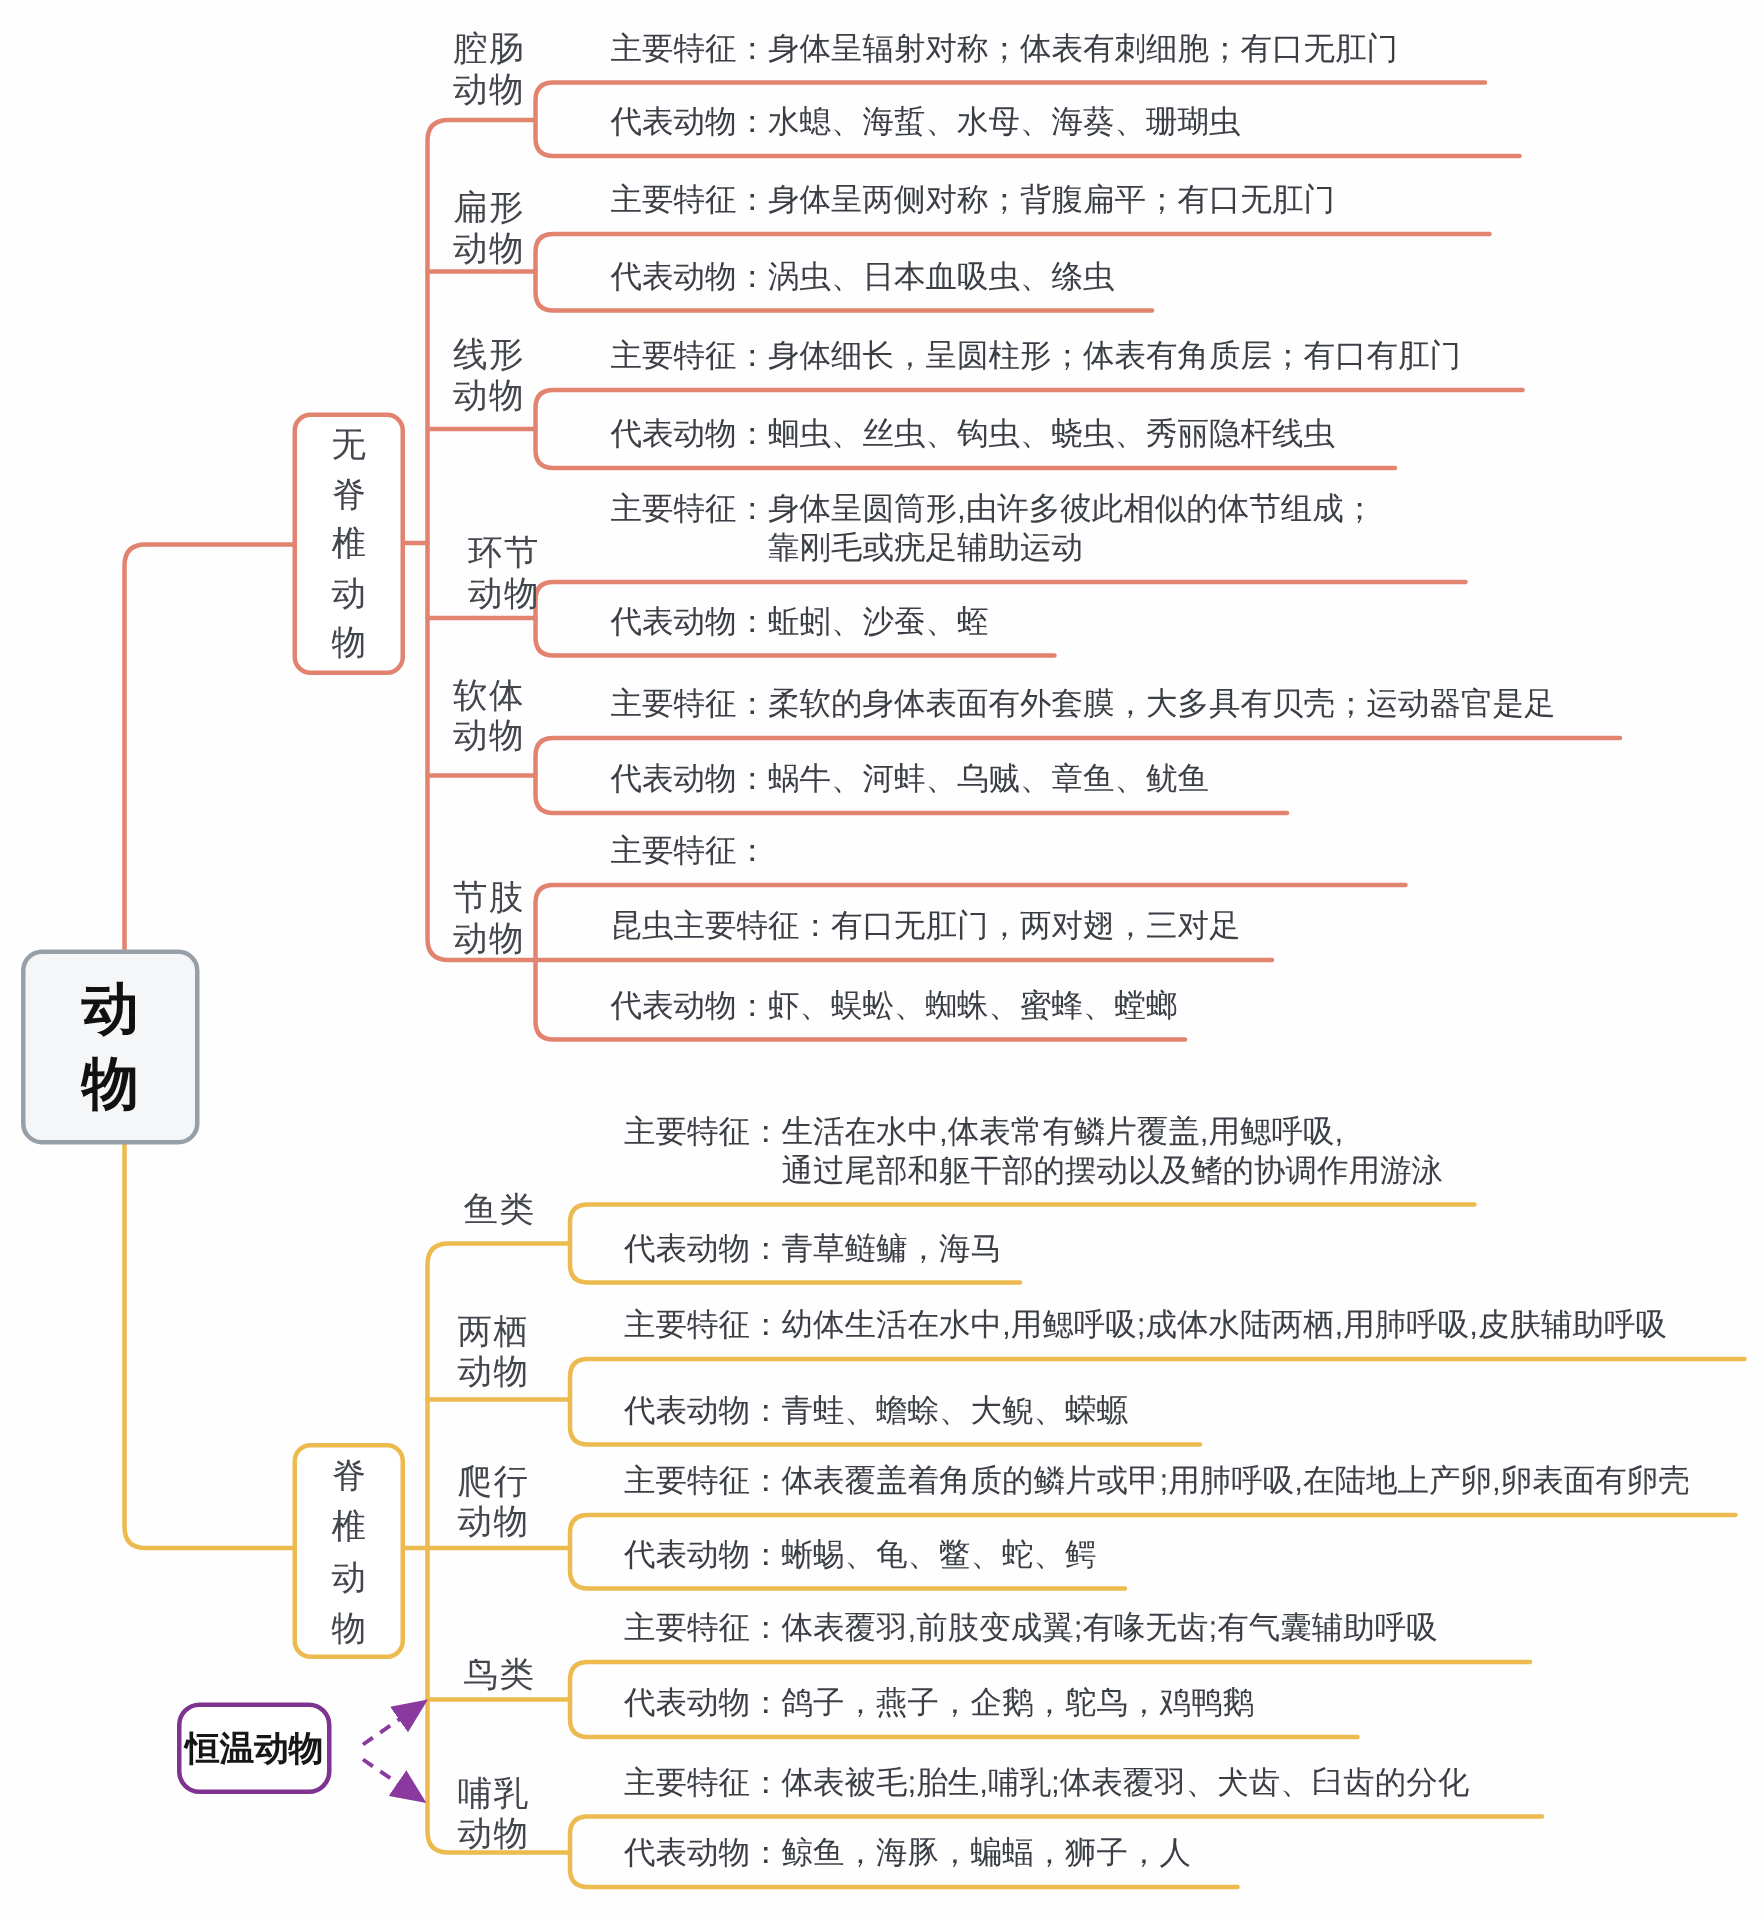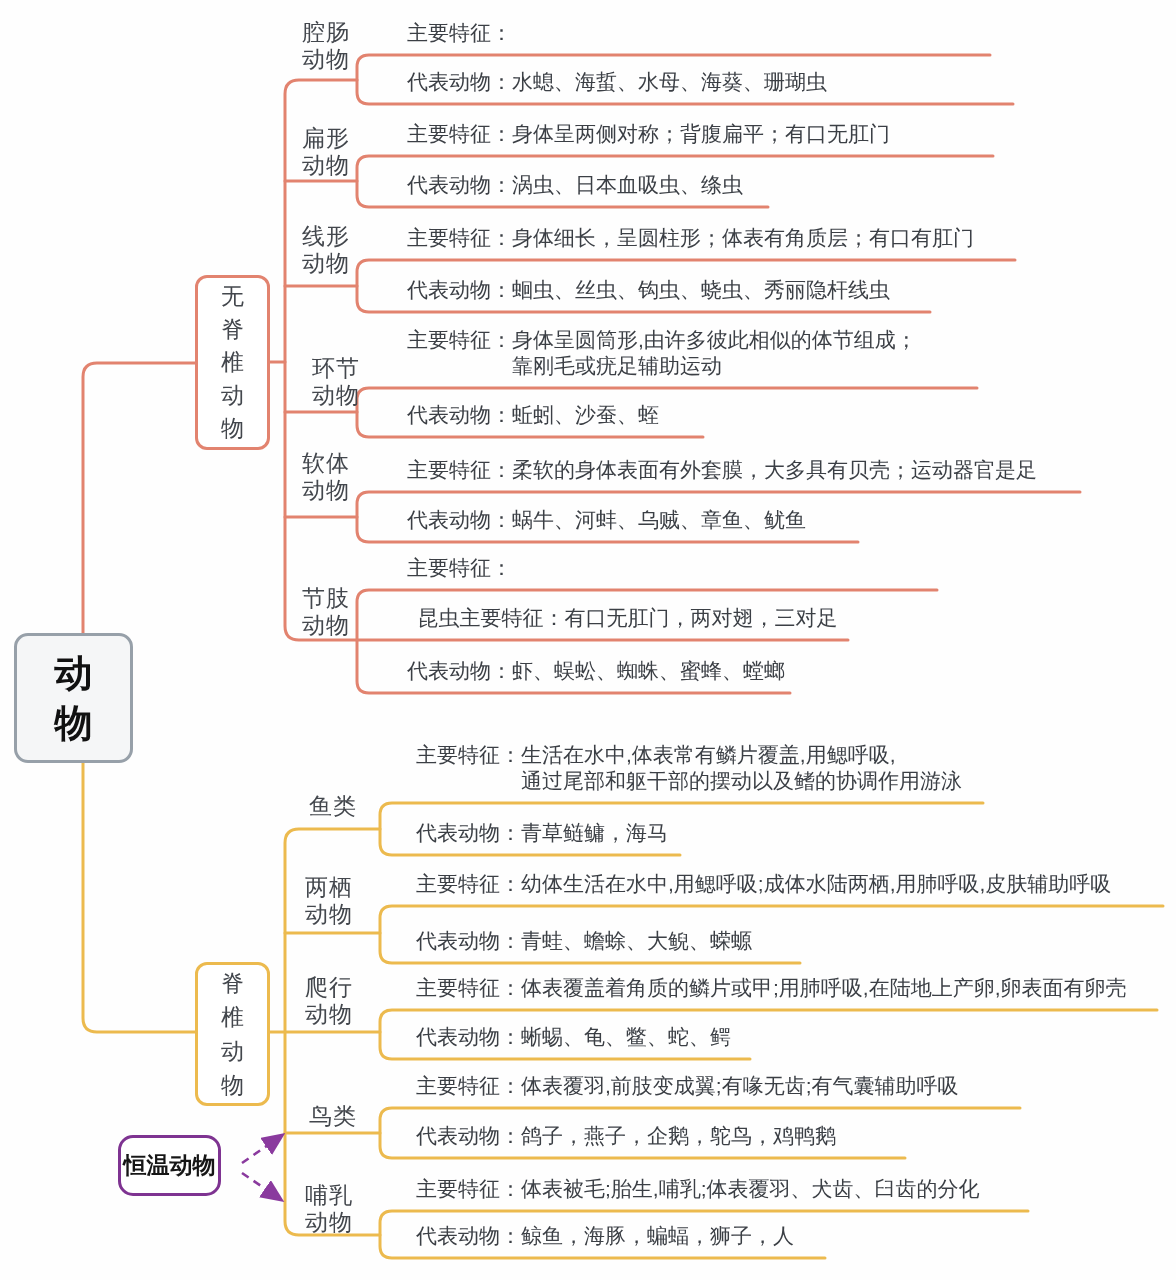--- a/index.html
+++ b/index.html
@@ -125,20 +125,21 @@
 <div class="class-label" style="left:305px;top:874px;">两栖
 动物</div>
 <div class="class-label" style="left:305px;top:974px;">爬行
 动物</div>
 <div class="class-label" style="left:309px;top:1103px;">鸟类</div>
 <div class="class-label" style="left:305px;top:1182px;">哺乳
 动物</div>
 
 <div class="node-row inv-row" style="left:357px;top:20px;width:633px;">
   <span class="nlabel">主要特征：</span>
+    <span class="ntext">身体呈辐射对称；体表有刺细胞；有口无肛门</span>
 </div>
 <div class="node-row inv-row" style="left:357px;top:69px;width:656px;">
   <span class="nlabel">代表动物：</span>
     <span class="ntext">水螅、海蜇、水母、海葵、珊瑚虫</span>
 </div>
 <div class="node-row inv-row" style="left:357px;top:121px;width:636px;">
   <span class="nlabel">主要特征：</span>
     <span class="ntext">身体呈两侧对称；背腹扁平；有口无肛门</span>
 </div>
 <div class="node-row inv-row" style="left:357px;top:172px;width:411px;">
@@ -166,21 +167,21 @@
   <span class="nlabel">主要特征：</span>
     <span class="ntext">柔软的身体表面有外套膜，大多具有贝壳；运动器官是足</span>
 </div>
 <div class="node-row inv-row" style="left:357px;top:507px;width:501px;">
   <span class="nlabel">代表动物：</span>
     <span class="ntext">蜗牛、河蚌、乌贼、章鱼、鱿鱼</span>
 </div>
 <div class="node-row inv-row" style="left:357px;top:555px;width:580px;">
   <span class="nlabel">主要特征：</span>
 </div>
-<div class="node-row inv-row" style="left:357px;top:605px;width:491px;justify-content:center;">
+<div class="node-row inv-row" style="left:357px;top:605px;width:491px;">
   <span class="nlabel">昆虫主要特征：</span>
     <span class="ntext">有口无肛门，两对翅，三对足</span>
 </div>
 <div class="node-row inv-row" style="left:357px;top:658px;width:433px;">
   <span class="nlabel">代表动物：</span>
     <span class="ntext">虾、蜈蚣、蜘蛛、蜜蜂、螳螂</span>
 </div>
 
 <div class="node-row ver-row" style="left:380px;top:742px;width:603px;">
   <span class="nlabel">主要特征：</span>

